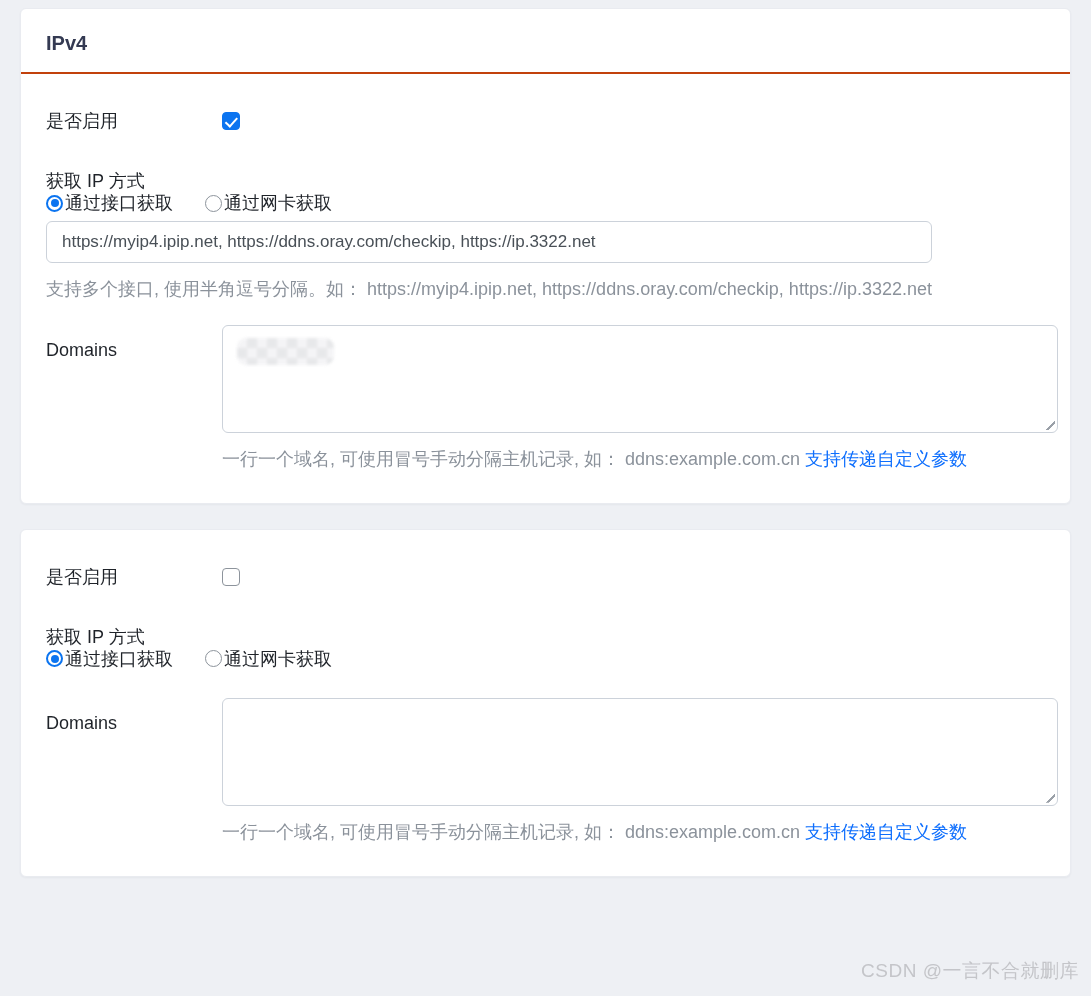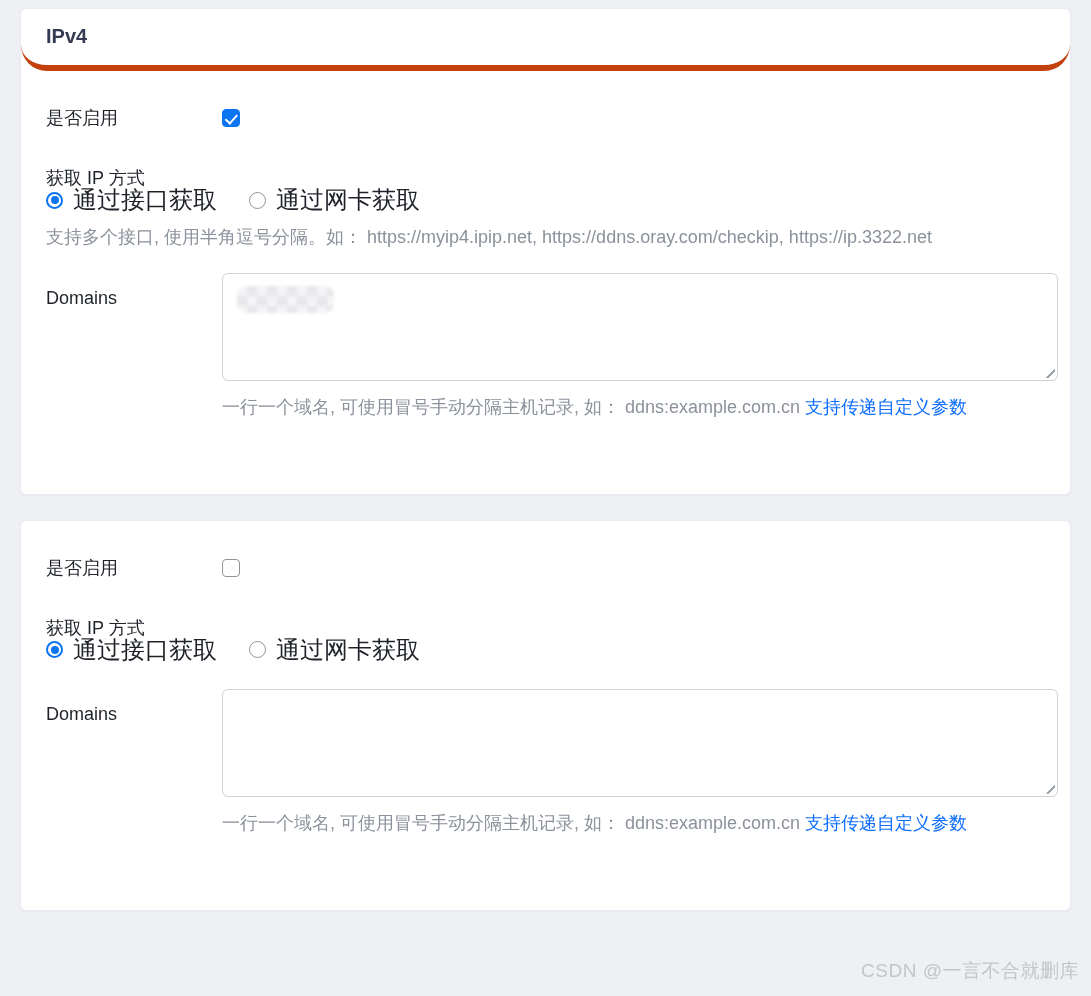--- a/index.html
+++ b/index.html
@@ -8,39 +8,39 @@
     background:#eef0f4;
     font-family:"Liberation Sans","DejaVu Sans",sans-serif;
     -webkit-font-smoothing:antialiased;
   }
   .page-inner{padding:8px 20px 0;}
   .card{
     background:#fff;border:1px solid #e9ebf0;border-radius:6px;
     box-shadow:0 1px 2px rgba(40,50,70,.05);
   }
   .card + .card{margin-top:25px;}
-  .card-header{padding:16px 25px 17px;border-bottom:6px solid #c2410c;border-radius:26px;}
+  .card-header{padding:23px 25px 17px;border-bottom:2px solid #c2410c;}
   .card-title{margin:0;font-size:20px;font-weight:700;color:#343a52;}
-  .card-body{padding:36px 12px 71px 25px;}
+  .card-body{padding:36px 12px 28px 25px;}
   .form-row{display:flex;align-items:flex-start;}
   .row-label{width:176px;flex:none;font-size:18px;color:#1f2329;line-height:22px;}
   .row-enable{align-items:center;margin-bottom:38px;}
   .row-method{margin-bottom:21px;flex-direction:column;}
   .row-domains .row-label{padding-top:14px;}
   .field{flex:1 1 auto;min-width:0;}
   
   .checkbox{width:18px;height:18px;border:1px solid #8d949c;border-radius:4px;background:#fff;position:relative;cursor:pointer;box-sizing:border-box;}
   .checkbox.checked{background:var(--accent,#0b74f0);border-color:var(--accent,#0b74f0);}
   .checkbox.checked::after{
     content:'';position:absolute;left:5px;top:1.5px;width:5px;height:9.5px;
     border:solid #fff;border-width:0 2.4px 2.4px 0;transform:rotate(42deg);
   }
   
   .radio-row{display:flex;gap:32px;align-items:center;height:22px;margin-bottom:7px;}
-  .radio{display:flex;align-items:center;gap:10px;font-size:24px;color:#1f2329;cursor:pointer;}
+  .radio{display:flex;align-items:center;gap:2px;font-size:18px;color:#1f2329;cursor:pointer;}
   .radio-dot{width:17px;height:17px;border-radius:50%;border:1px solid #8d949c;background:#fff;position:relative;flex:none;box-sizing:border-box;}
   .radio-dot.selected{border:2px solid var(--accent,#0b74f0);}
   .radio-dot.selected::after{content:'';position:absolute;inset:2.5px;border-radius:50%;background:var(--accent,#0b74f0);}
   
   .text-input{
     display:block;width:100%;height:42px;border:1px solid #ccd2da;border-radius:6px;
     padding:0 15px;font-size:17px;color:#495057;box-sizing:border-box;
     font-family:inherit;background:#fff;outline:none;
   }
   
@@ -90,20 +90,21 @@
           <div class="radio-row">
             <div class="radio">
               <span class="radio-dot selected"></span>
               <span>通过接口获取</span>
             </div>
             <div class="radio">
               <span class="radio-dot"></span>
               <span>通过网卡获取</span>
             </div>
           </div>
+          <input class="text-input" value="https://myip4.ipip.net, https://ddns.oray.com/checkip, https://ip.3322.net" style="">
           <div class="hint">支持多个接口, 使用半角逗号分隔。如：  https://myip4.ipip.net, https://ddns.oray.com/checkip, https://ip.3322.net</div>
         </div>
       </div>
 
       <div class="form-row row-domains">
         <div class="row-label">Domains</div>
         <div class="field">
           <div class="textarea-wrap">
             <textarea class="domains" style=""></textarea>
             <div class="blob show"></div>

